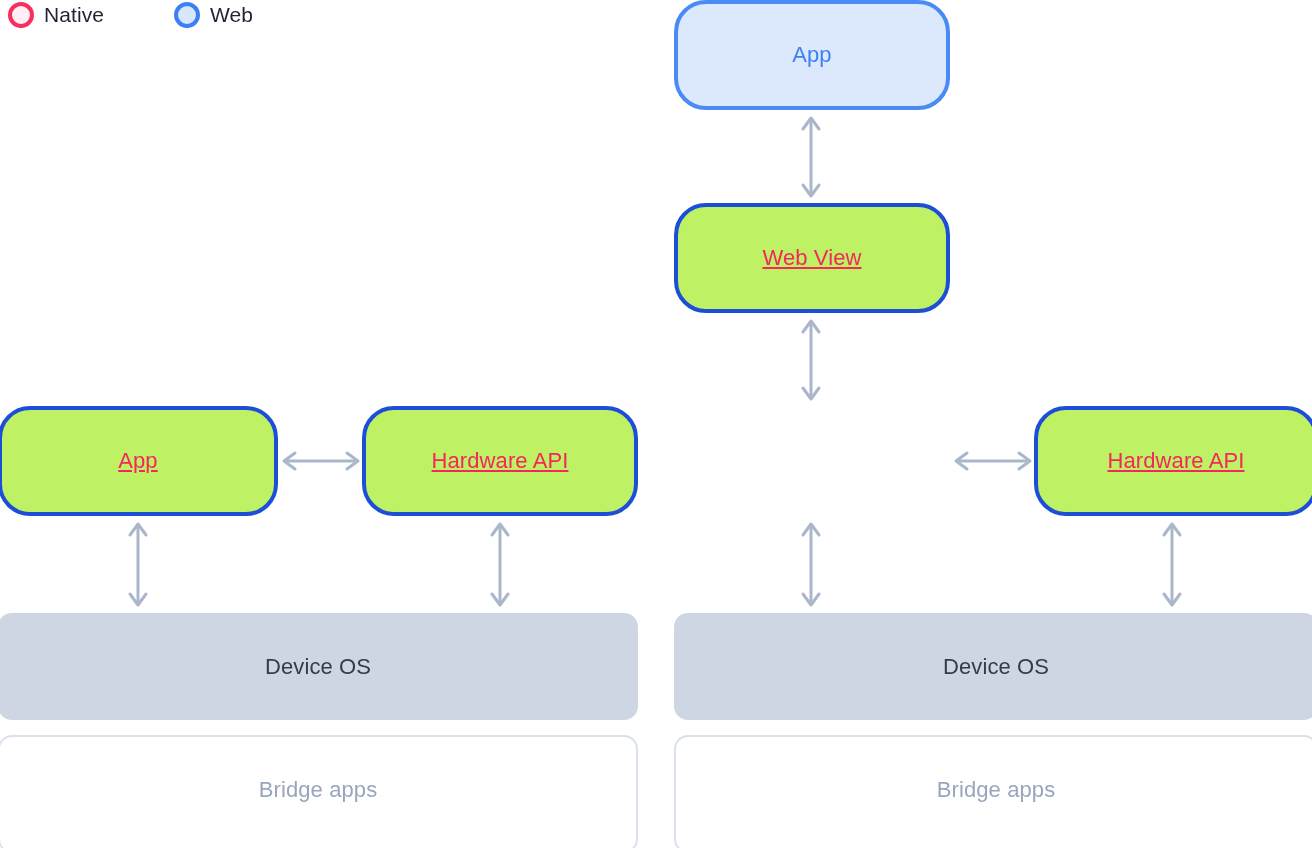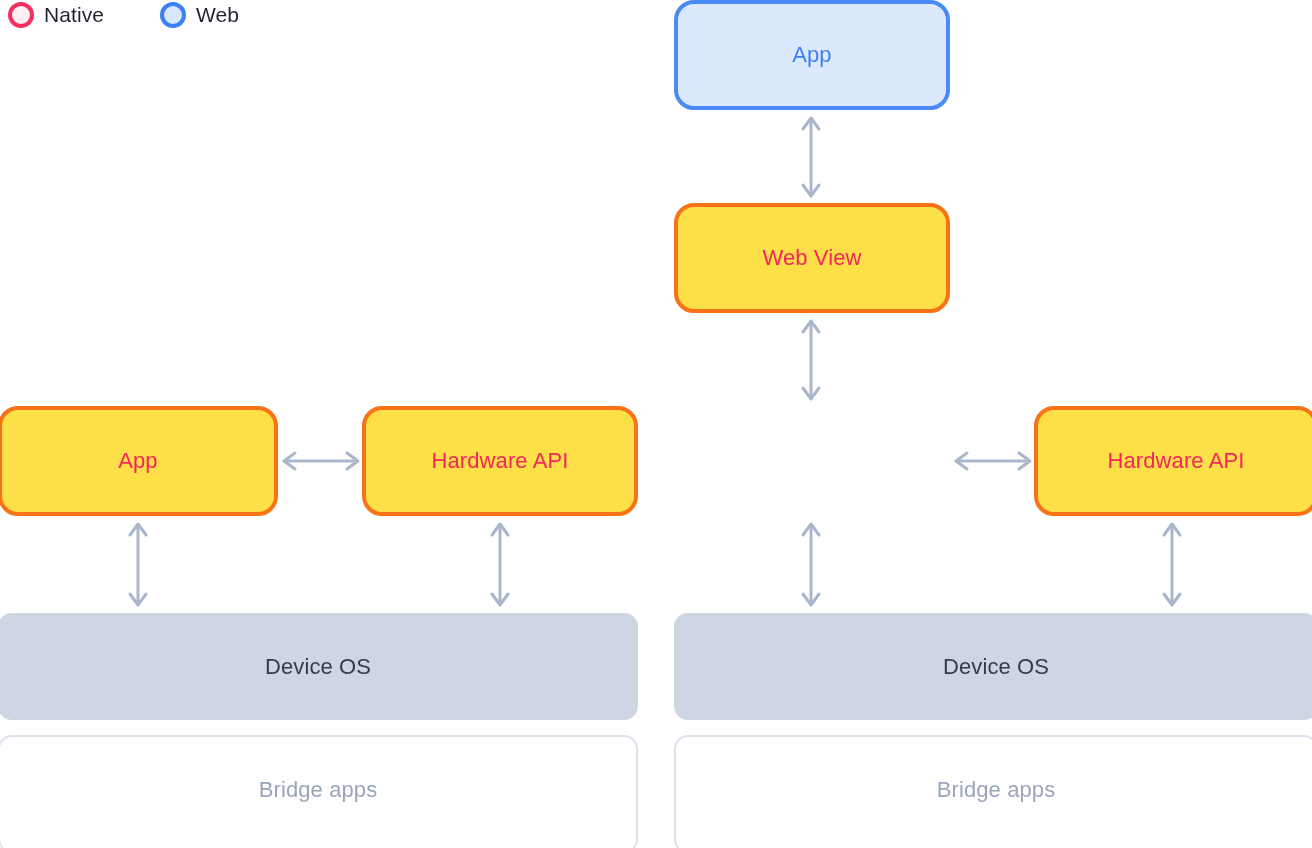--- a/index.html
+++ b/index.html
@@ -48,30 +48,31 @@
     letter-spacing: 0.1px;
     white-space: nowrap;
   }
 
   
   .node {
     position: absolute;
     display: flex;
     align-items: center;
     justify-content: center;
-    border-radius: 20px;
+    border-radius: 32px;
     font-size: 22px;
     letter-spacing: 0.1px;
     white-space: nowrap;
   }
 
   .node.pink {
-    background: #fde047;
-    border: 4px solid #f97316;
+    background: #bef264;
+    border: 4px solid #1d4ed8;
     color: #f4265c;
+    text-decoration: underline;
   }
 
   .node.blue {
     background: #dce9fd;
     border: 4px solid #4a8af4;
     color: #3d7ff4;
   }
 
   .node.os {
     background: #ced6e3;
@@ -96,21 +97,21 @@
 </head>
 <body>
 
 <div id="stage">
 
   <div class="legend-item" style="left:8px; top:2px;">
     <span class="legend-swatch native"></span>
     <span class="legend-label">Native</span>
   </div>
 
-  <div class="legend-item" style="left:160px; top:2px;">
+  <div class="legend-item" style="left:174px; top:2px;">
     <span class="legend-swatch web"></span>
     <span class="legend-label">Web</span>
   </div>
 
   <div class="node blue" style="left:674px; top:0px; width:276px; height:110px;">
     <span>App</span>
   </div>
 
   <div class="arrow" style="left:800px; top:112px;">
     <svg width="22" height="90" viewBox="0 0 22 90">

